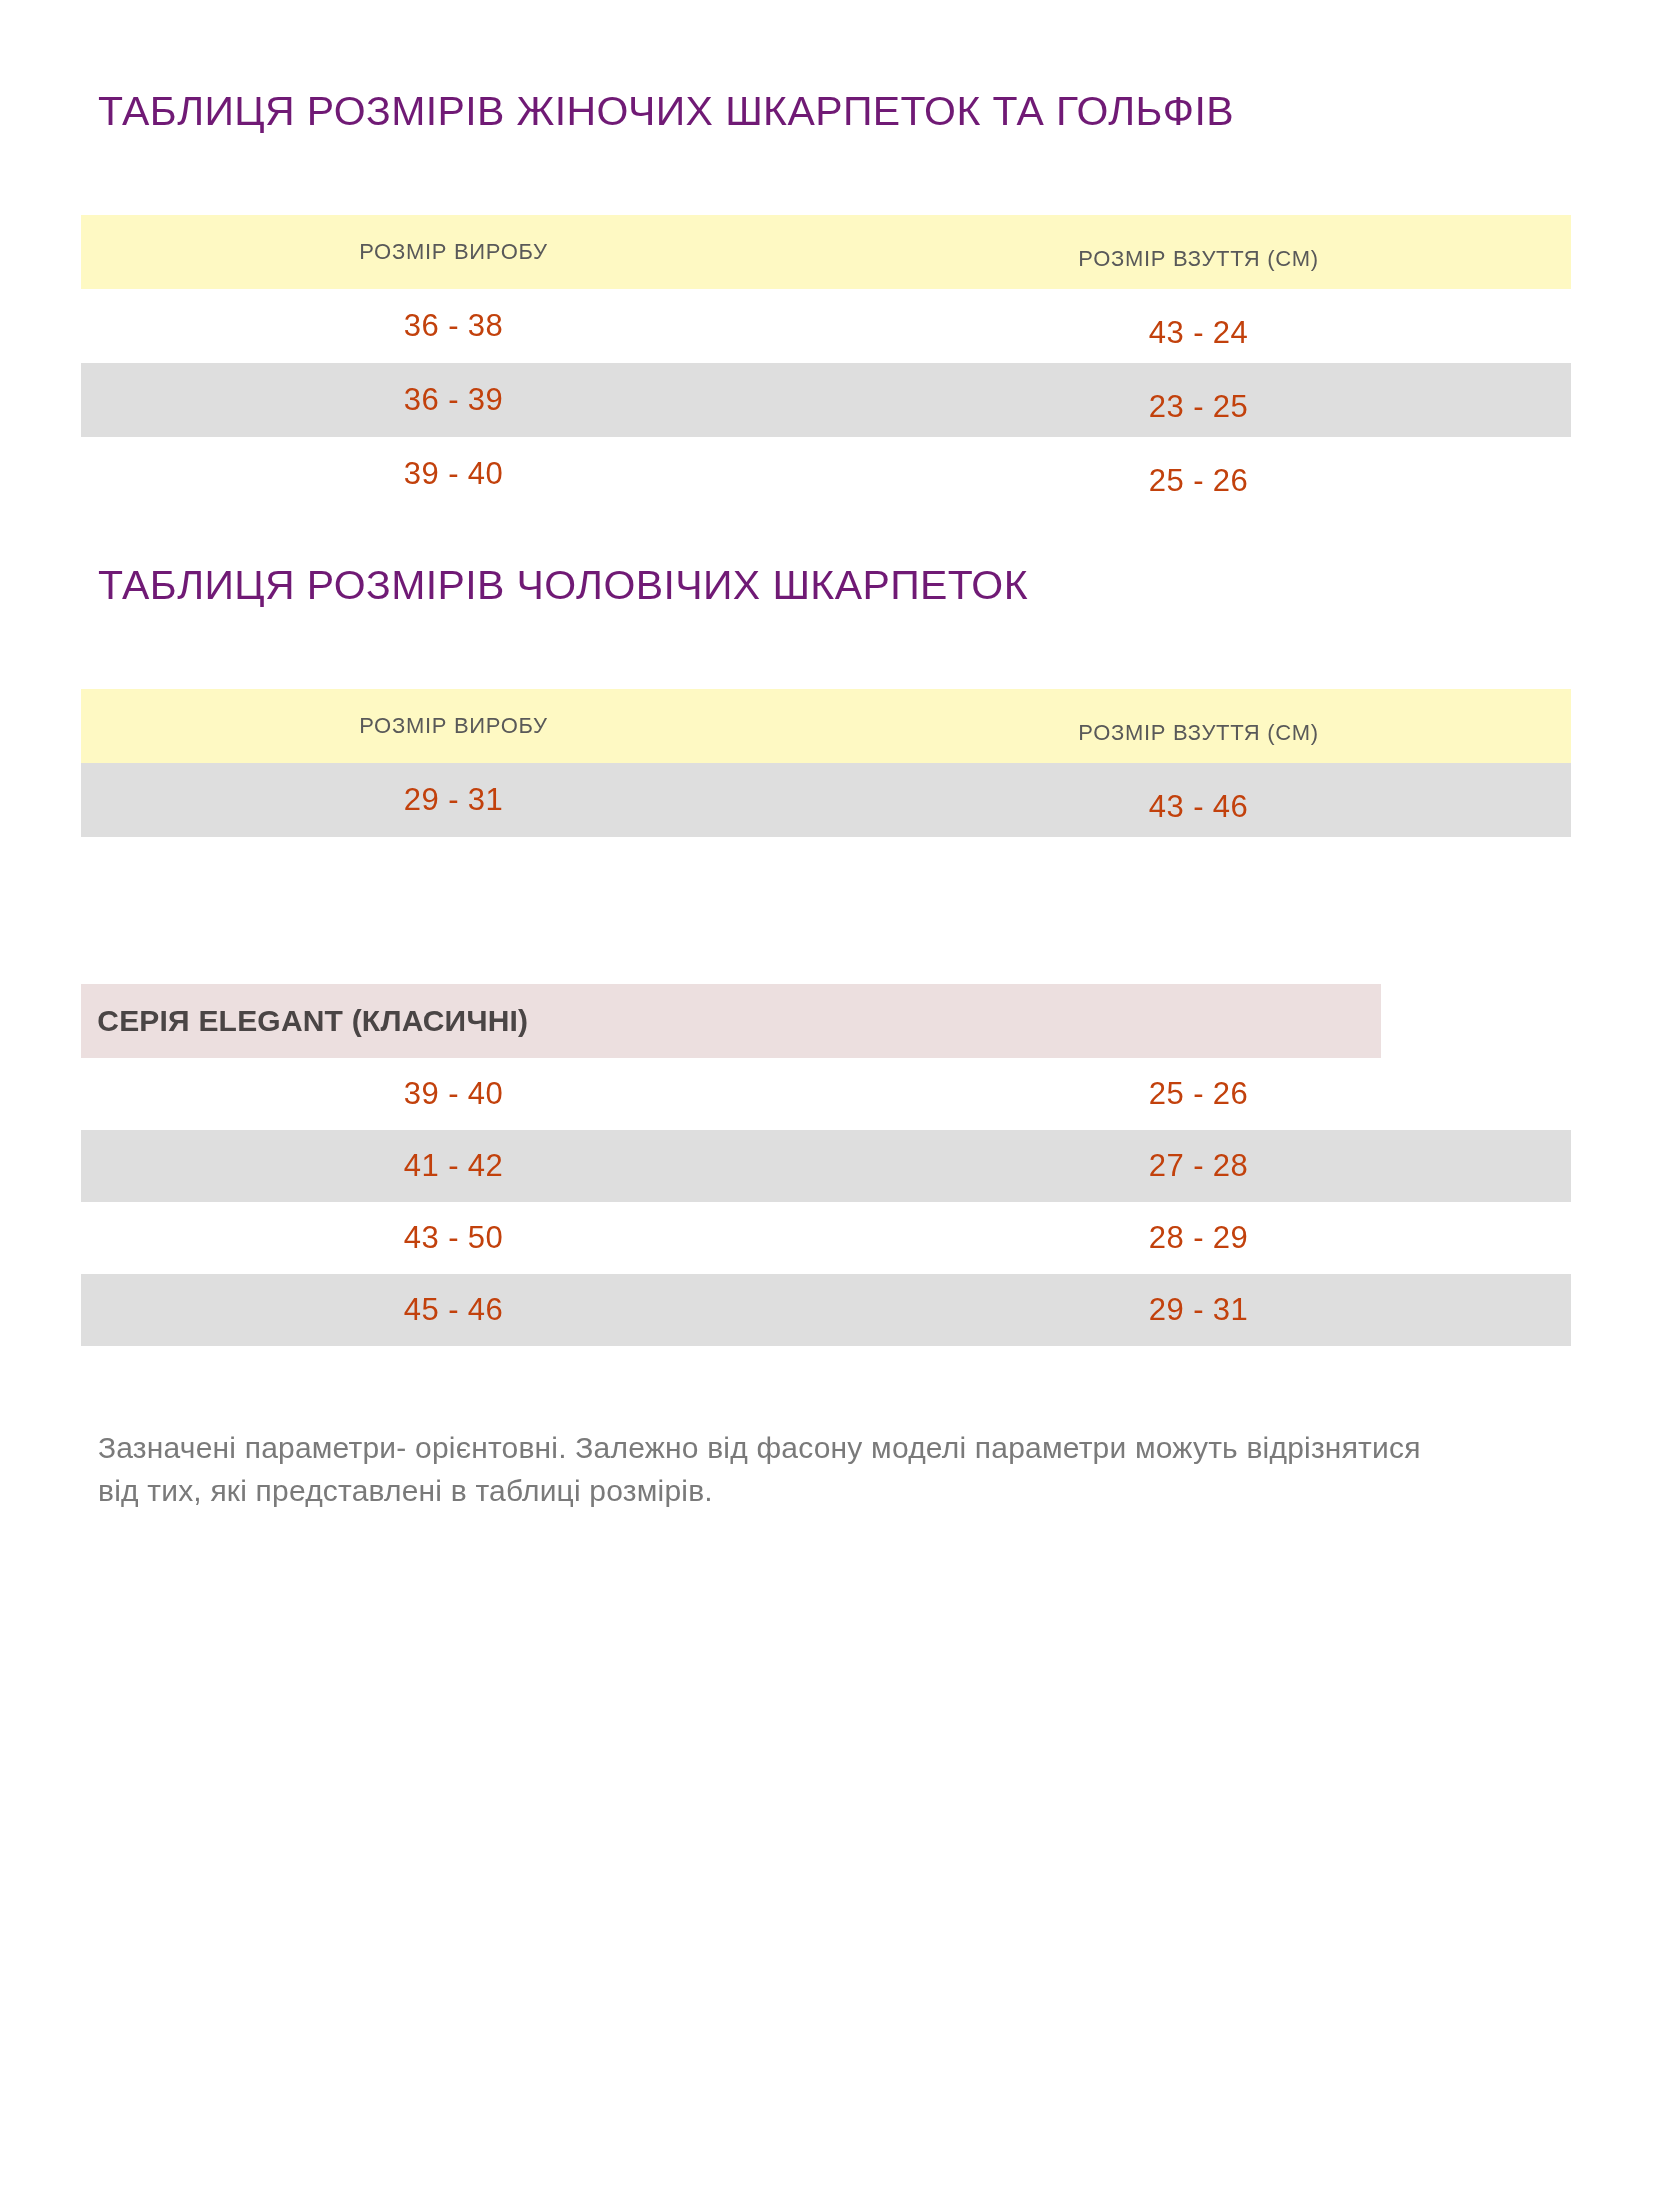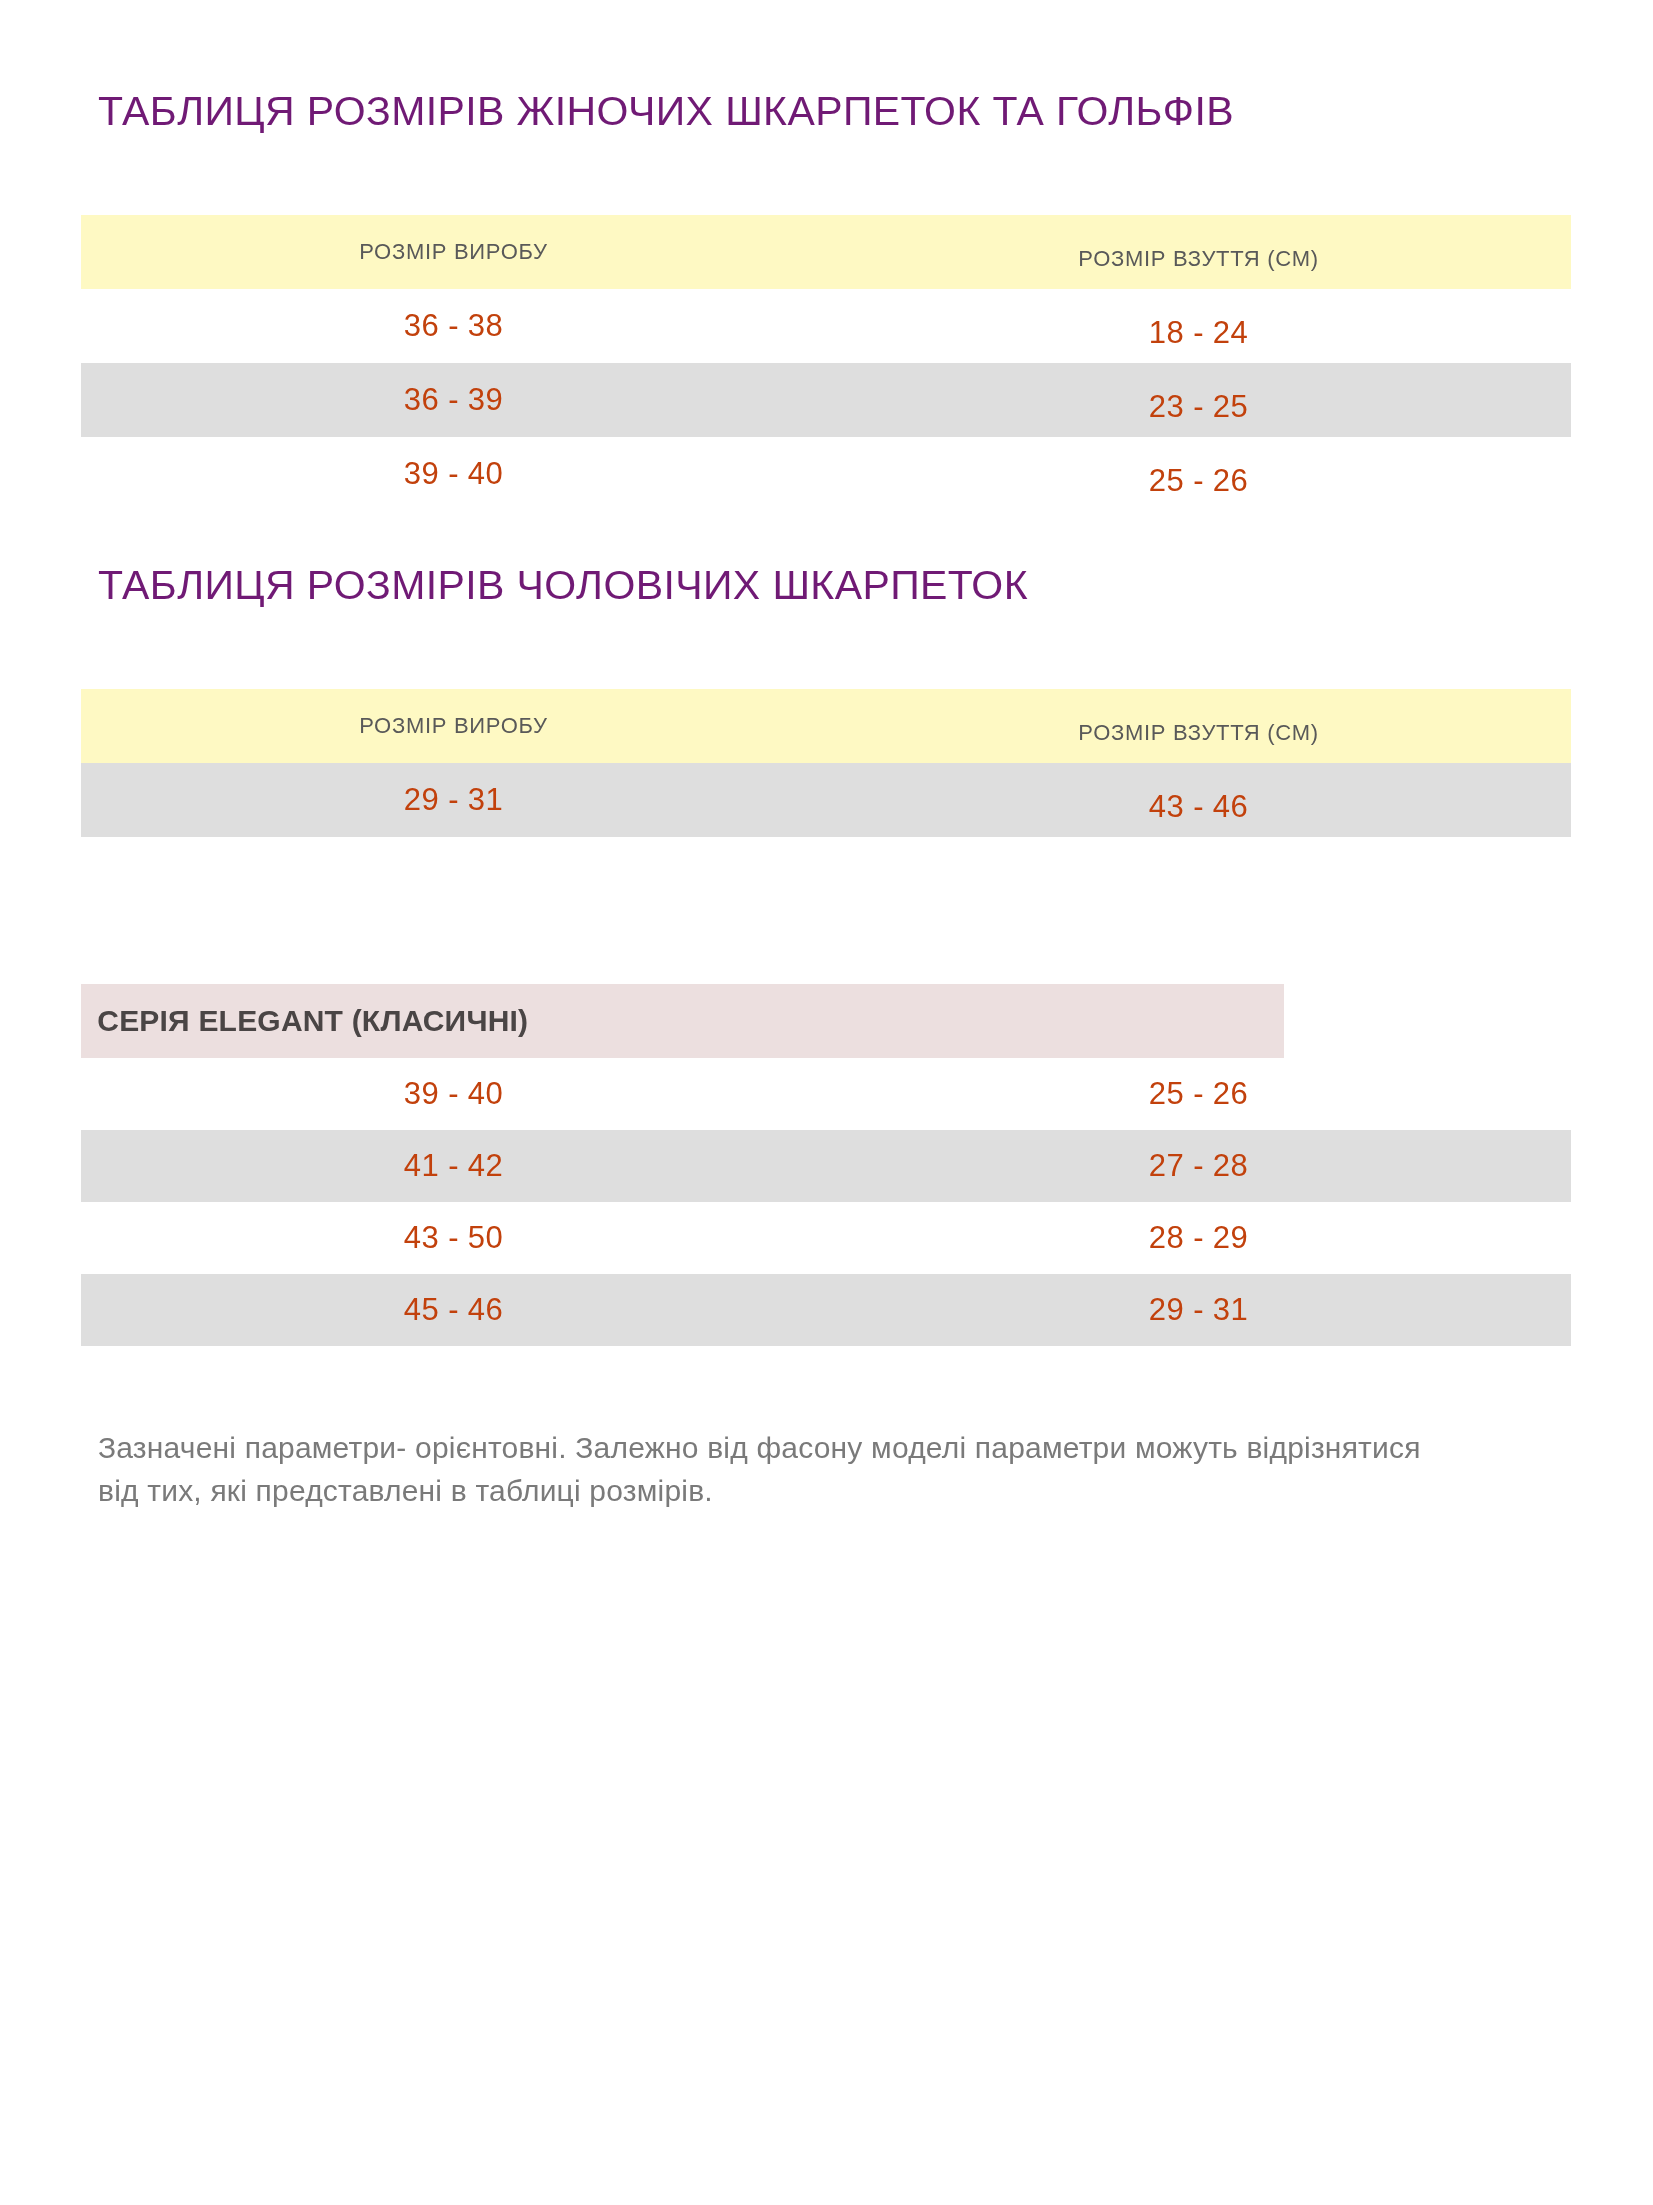--- a/index.html
+++ b/index.html
@@ -26,21 +26,21 @@
   .th{
     flex:1;text-align:center;font-size:22px;color:#595959;letter-spacing:0.7px;
   }
   .tr{height:74px;display:flex;align-items:center;background:#ffffff;}
   .tr.alt{background:#dedede;}
   .tr.h88{height:72px;}
   .td{flex:1;text-align:center;font-size:31px;color:#c2410c;letter-spacing:0.4px;}
   .dip{transform:translateY(6.5px);}
 
   .series-bar{
-    position:absolute;left:81px;width:1203px;top:984px;height:74px;
+    position:absolute;left:81px;width:1300px;top:984px;height:74px;
     background:#ecdfdf;display:flex;align-items:center;
   }
   .series-label{
     padding-left:16.3px;font-size:30px;font-weight:bold;color:#4a4545;letter-spacing:0.2px;
   }
 
   .note{
     position:absolute;left:98px;top:1426px;width:1487px;
     font-size:30px;line-height:43px;color:#7a7a7a;letter-spacing:0.2px;
   }
@@ -52,21 +52,21 @@
 
   <div id="title-women" class="sec-title">ТАБЛИЦЯ РОЗМІРІВ ЖІНОЧИХ ШКАРПЕТОК ТА ГОЛЬФІВ</div>
 
   <div id="table-women" class="tbl">
     <div class="thead">
       <div class="th">РОЗМІР ВИРОБУ</div>
       <div class="th dip">РОЗМІР ВЗУТТЯ (СМ)</div>
     </div>
     <div class="tr">
       <div class="td">36 - 38</div>
-      <div class="td dip">18 - 24</div>
+      <div class="td dip">43 - 24</div>
     </div>
     <div class="tr alt">
       <div class="td">36 - 39</div>
       <div class="td dip">23 - 25</div>
     </div>
     <div class="tr">
       <div class="td">39 - 40</div>
       <div class="td dip">25 - 26</div>
     </div>
   </div>

